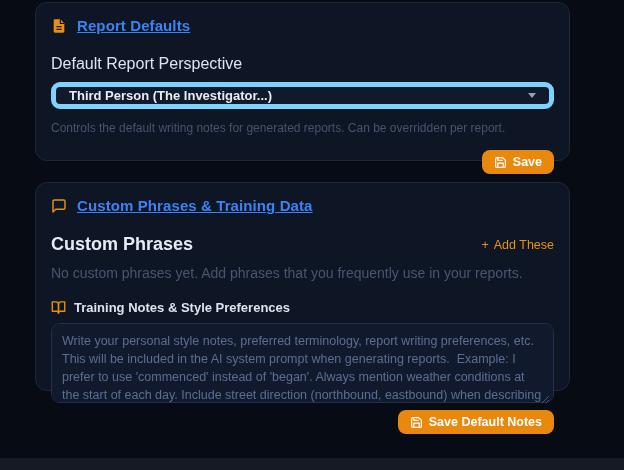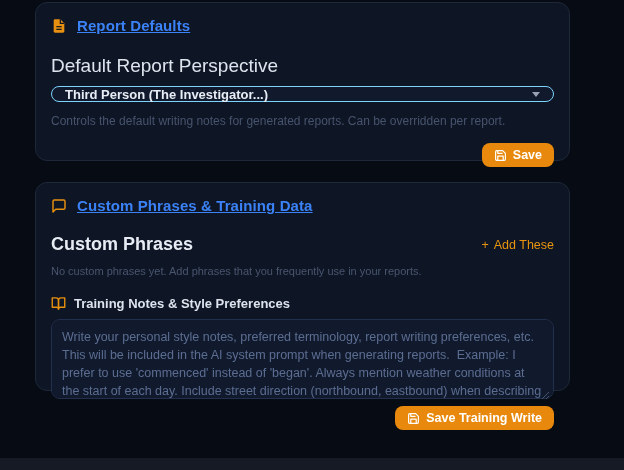--- a/index.html
+++ b/index.html
@@ -32,27 +32,27 @@
   }
   .card-title {
     font-size: 15px; font-weight: 700; color: #3b82f6;
     letter-spacing: 0.1px;
     text-decoration: underline;
   }
   .icon { display: inline-flex; align-items: center; justify-content: center; flex: 0 0 auto; }
   .field-label {
     display: block;
     margin-top: 21px;
-    font-size: 19px; font-weight: 500; color: #dde4ee;
+    font-size: 16px; font-weight: 500; color: #dde4ee;
   }
   .select-box {
     margin-top: 9px;
-    height: 16px;
+    height: 27px;
     background: #111a2c;
-    border: 1px solid #7dd3fc;
+    border: 5px solid #7dd3fc;
     border-radius: 9px;
     display: flex; align-items: center; justify-content: space-between;
     padding: 0 13px;
     cursor: pointer;
   }
   .select-value { font-size: 13px; font-weight: 600; color: #e8edf5; }
   .caret-down {
     width: 0; height: 0;
     border-left: 4px solid transparent;
     border-right: 4px solid transparent;
@@ -79,21 +79,21 @@
   }
   .phrases-label { font-size: 18px; font-weight: 600; color: #e7ecf4; }
   .add-phrase {
     display: inline-flex; align-items: center; gap: 5px;
     background: none; border: none; cursor: pointer;
     font-family: "Liberation Sans", sans-serif;
     font-size: 12.5px; font-weight: 500; color: #e8940e;
   }
   .empty-state {
     margin-top: 10px;
-    font-size: 11px; color: #495670;
+    font-size: 14px; color: #495670;
   }
   .training-label-row {
     margin-top: 19px;
     display: flex; align-items: flex-start; gap: 8px;
   }
   .training-label { font-size: 13px; font-weight: 600; color: #dde4ee; }
   .textarea-wrap { position: relative; margin-top: 8px; }
   textarea {
     display: block;
     width: 503px; height: 80px;
@@ -196,18 +196,18 @@
 
   <div class="btn-row btn-row-2">
     <button class="btn">
       <span class="icon">
         <svg width="13" height="13" viewBox="0 0 24 24" fill="none" stroke="#ffffff" stroke-width="2.2" stroke-linecap="round" stroke-linejoin="round">
           <path d="M19 21H5a2 2 0 0 1-2-2V5a2 2 0 0 1 2-2h11l5 5v11a2 2 0 0 1-2 2z"></path>
           <polyline points="17 21 17 13 7 13 7 21"></polyline>
           <polyline points="7 3 7 8 15 8"></polyline>
         </svg>
       </span>
-      <span>Save Training Write</span>
+      <span>Save Default Notes</span>
     </button>
   </div>
 </section>
 
 <div class="bottom-strip"></div>
 
 </body></html>

